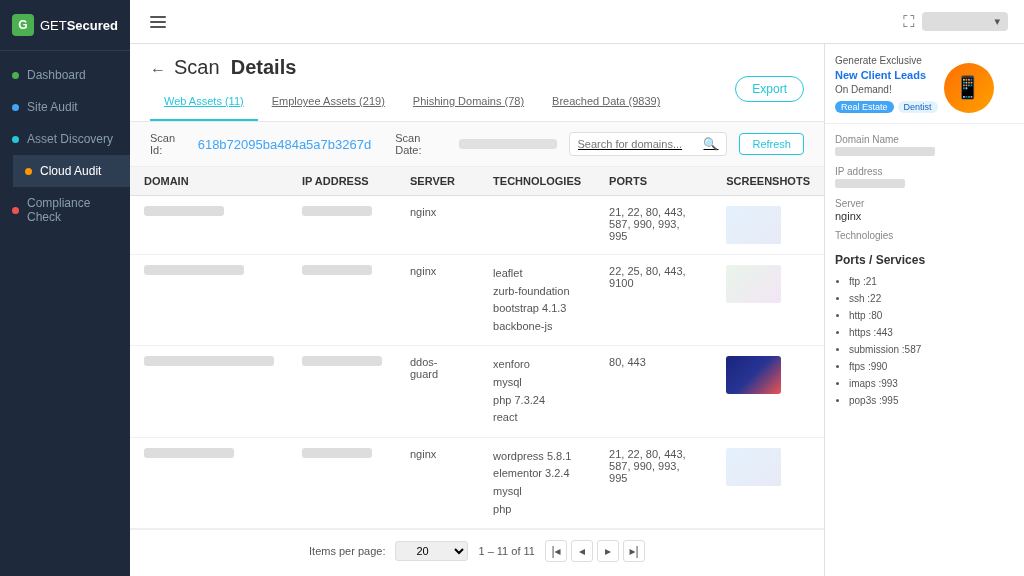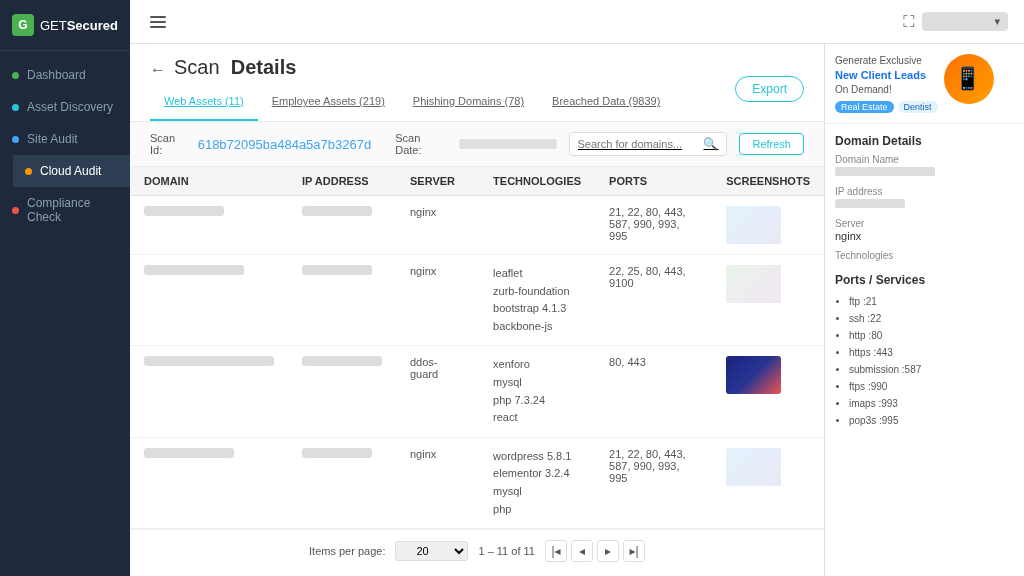--- a/index.html
+++ b/index.html
@@ -79,21 +79,21 @@
     .thumb-d { background: linear-gradient(135deg, #e3f2fd 0%, #e8eaf6 100%); }
 
     
     .pagination { padding: 10px 20px; display: flex; align-items: center; justify-content: center; gap: 10px; background: #fff; border-top: 1px solid #eee; font-size: 11px; color: #555; }
     .pagination select { border: 1px solid #ddd; border-radius: 3px; padding: 2px 16px; font-size: 11px; }
     .page-nav { display: flex; gap: 4px; }
     .page-btn { width: 22px; height: 22px; border: 1px solid #ddd; background: #fff; border-radius: 3px; cursor: pointer; display: flex; align-items: center; justify-content: center; font-size: 12px; color: #555; }
 
     
     .right-panel { width: 200px; background: #fff; border-left: 1px solid #e0e0e0; overflow-y: auto; flex-shrink: 0; }
-    .ad-banner { background: #fff; padding: 10px; border-bottom: 1px solid #eee; display: flex; align-items: flex-start; gap: 6px; }
+    .ad-banner { background: #fff; padding: 10px; border-bottom: 1px solid #eee; display: flex; align-items: flex-end; gap: 6px; }
     .ad-text { font-size: 10px; color: #555; line-height: 1.4; }
     .ad-text .ad-cta { color: #1a73e8; font-weight: 700; font-size: 11px; }
     .ad-img { width: 50px; height: 50px; border-radius: 50%; background: linear-gradient(135deg, #ff6f00, #ffa000); flex-shrink: 0; overflow: hidden; display: flex; align-items: center; justify-content: center; }
     .industry-chips { display: flex; gap: 4px; flex-wrap: wrap; margin-top: 4px; }
     .chip { background: #e3f2fd; color: #1565c0; border-radius: 10px; padding: 1px 6px; font-size: 9px; cursor: pointer; }
     .chip.active { background: #42a5f5; color: #fff; }
 
     .domain-details { padding: 10px; }
     .detail-section { margin-bottom: 12px; }
     .detail-section-title { font-size: 12px; font-weight: 600; color: #333; margin-bottom: 6px; }
@@ -109,26 +109,26 @@
   <div class="sidebar-logo">
     <div class="logo-icon">G</div>
     <span class="logo-text">GET<span>Secured</span></span>
   </div>
   <nav class="sidebar-nav">
     <div class="nav-item">
       <span class="dot dot-green"></span>
       <span>Dashboard</span>
     </div>
     <div class="nav-item">
+      <span class="dot dot-blue"></span>
+      <span>Site Audit</span>
+    </div>
+    <div class="nav-item">
       <span class="dot dot-teal"></span>
       <span>Asset Discovery</span>
-    </div>
-    <div class="nav-item">
-      <span class="dot dot-blue"></span>
-      <span>Site Audit</span>
     </div>
     <div class="nav-item active">
       <span class="dot dot-orange"></span>
       <span>Cloud Audit</span>
     </div>
     <div class="nav-item">
       <span class="dot dot-red"></span>
       <span>Compliance Check</span>
     </div>
   </nav>
@@ -295,21 +295,20 @@
             <span class="chip">Dentist</span>
           </div>
         </div>
         <div class="ad-img">
           <span style="font-size:22px;">📱</span>
         </div>
       </div>
 
       <div class="domain-details">
         <div class="detail-section">
-          <div class="detail-section-title">Domain Details</div>
 
           <div class="detail-label">Domain Name</div>
           <div class="detail-value"><span class="detail-blur" style="width:100px;"></span></div>
 
           <div style="margin-top:8px;">
             <div class="detail-label">IP address</div>
             <div class="detail-value"><span class="detail-blur" style="width:70px;"></span></div>
           </div>
 
           <div style="margin-top:8px;">

